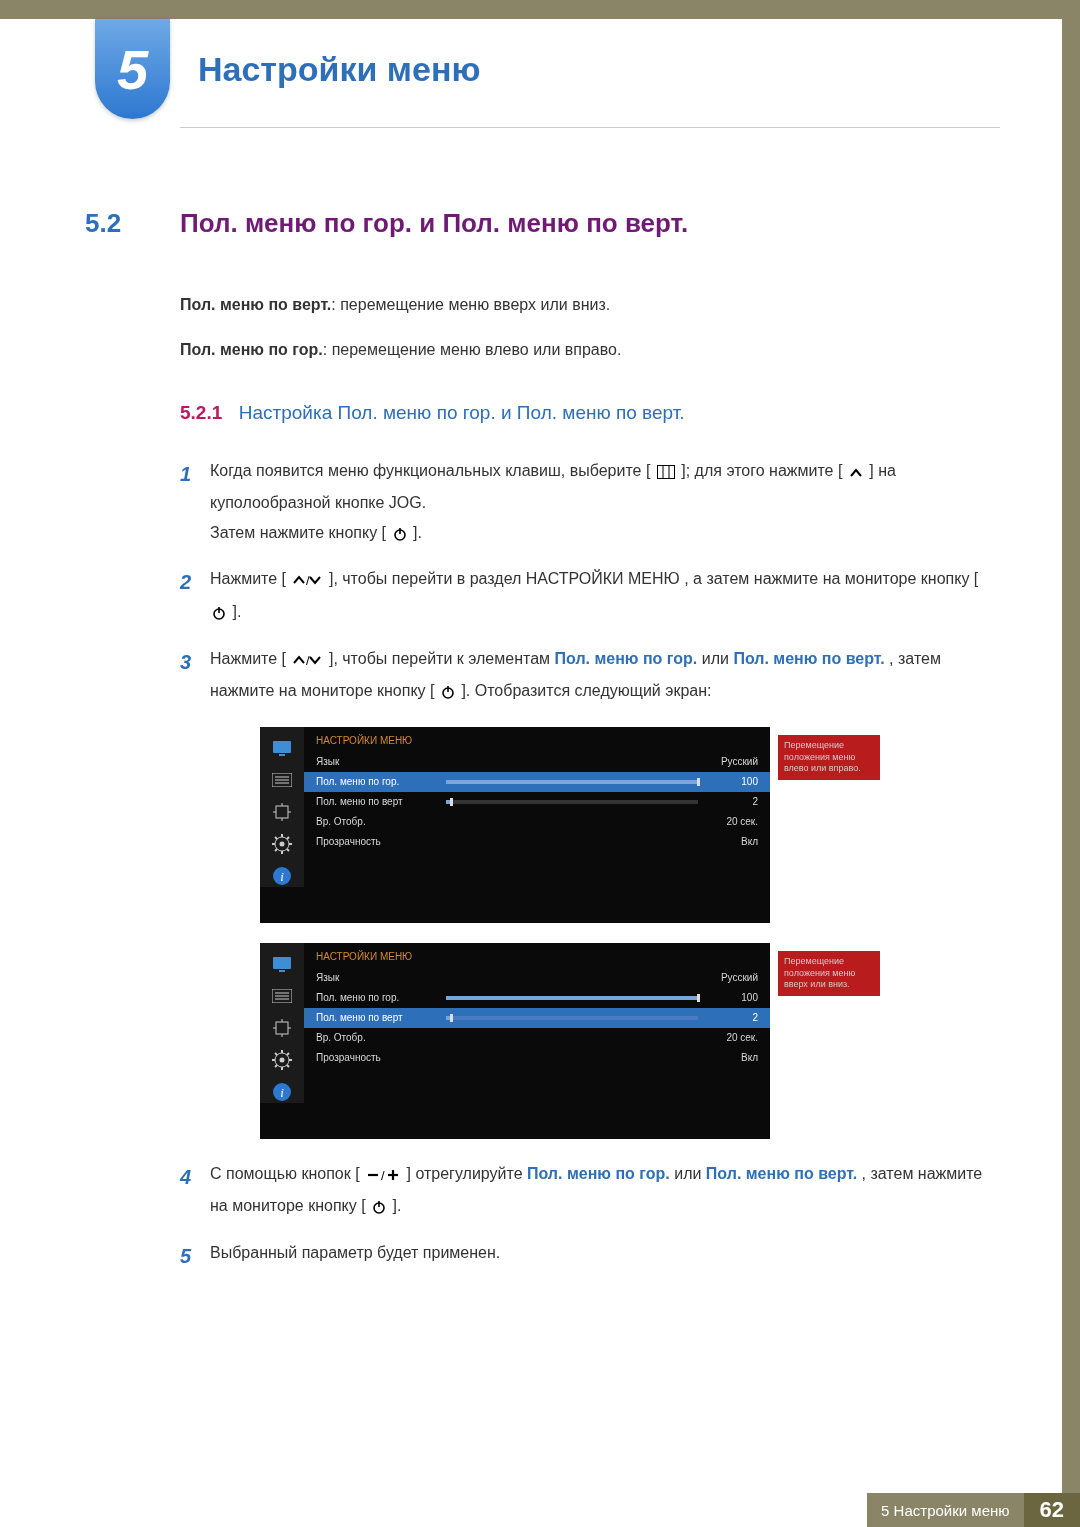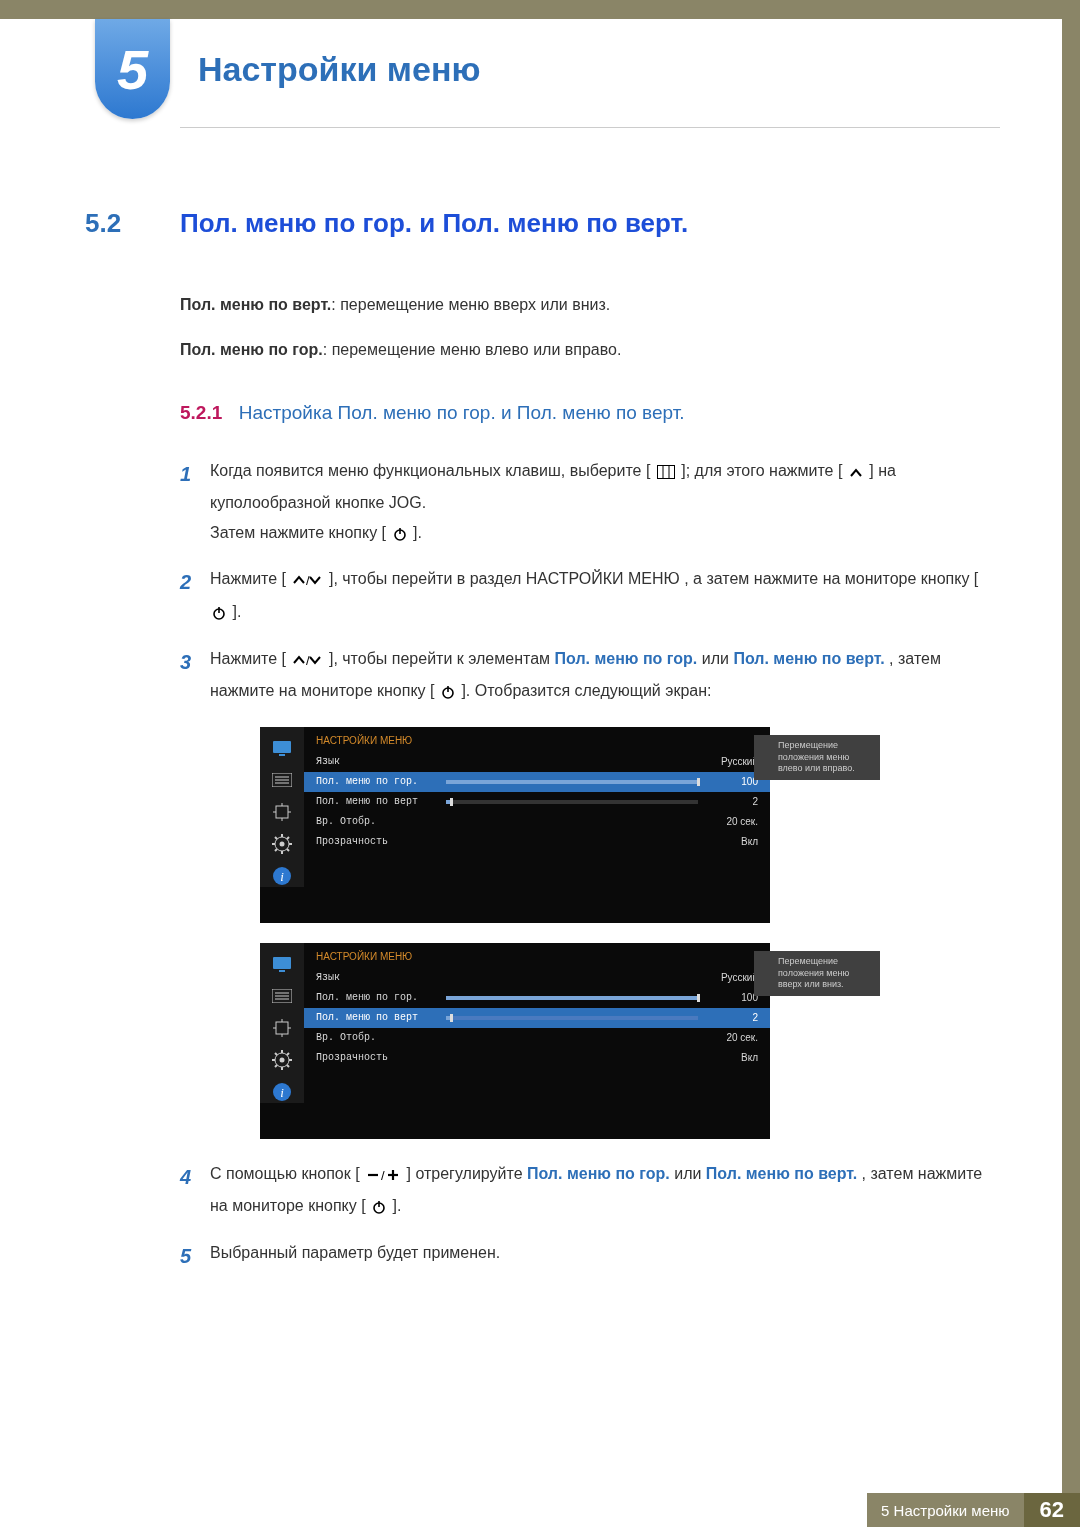--- a/index.html
+++ b/index.html
@@ -60,21 +60,21 @@
     margin-top: 8px;
   }
   .section-num {
     color: #2d6fb8;
     font-size: 26px;
     font-weight: bold;
     width: 95px;
     flex-shrink: 0;
   }
   .section-title {
-    color: #1d4ed8;
+    color: #701a75;
     font-size: 26px;
     font-weight: bold;
   }
   .body-text {
     margin-left: 95px;
     font-size: 16px;
     line-height: 1.7;
     color: #333;
   }
   .body-text .bold { font-weight: bold; }
@@ -145,21 +145,21 @@
     align-items: center;
     font-size: 10px;
     color: #d8d8d8;
     padding: 3px 12px;
     height: 20px;
   }
   .osd-row.sel {
     background: #2d6fb8;
     color: #fff;
   }
-  .osd-label { flex: 0 0 130px; font-family: Liberation Mono, monospace; }
+  .osd-label { flex: 0 0 130px; }
   .osd-slider {
     flex: 1;
     height: 4px;
     background: #333;
     margin-right: 10px;
     position: relative;
   }
   .osd-slider.sel { background: #4a7abf; }
   .osd-slider-fill {
     position: absolute;
@@ -174,25 +174,25 @@
     background: #ddd;
   }
   .osd-value {
     width: 50px;
     text-align: right;
   }
   .osd-tooltip {
     position: absolute;
     right: -110px;
     top: 8px;
-    width: 126px;
-    background: #404040;
+    width: 102px;
+    background: #b91c1c;
     color: #ccc;
     font-size: 9px;
-    padding: 5px 24px;
+    padding: 5px 6px;
     line-height: 1.3;
   }
 
   .footer {
     position: absolute;
     bottom: 0;
     right: 0;
     left: 0;
     height: 34px;
     display: flex;

